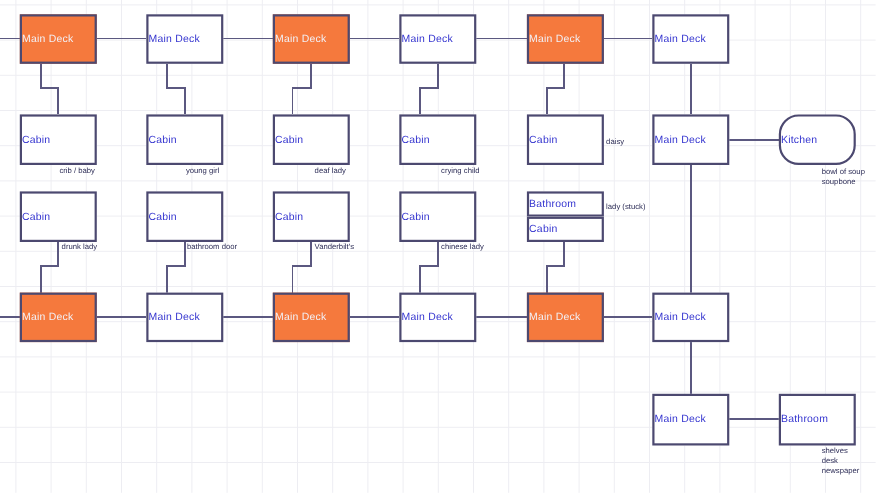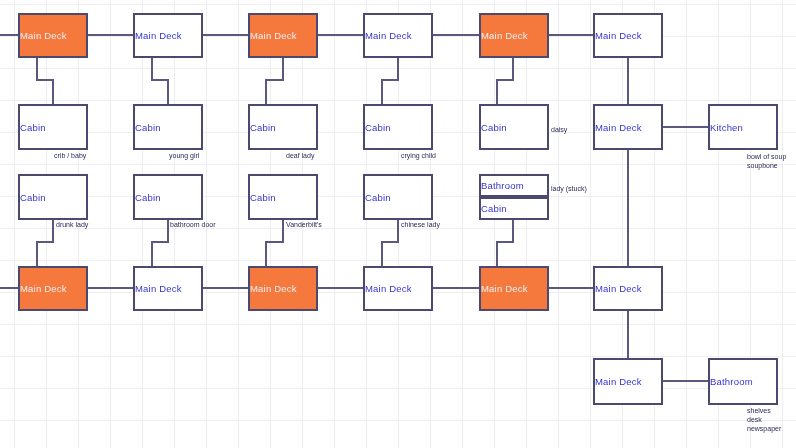--- a/index.html
+++ b/index.html
@@ -94,21 +94,21 @@
       </div>
       <div class="room" style="left: 363px; top: 104px; width: 70px; height: 46px;">
         <span>Cabin</span>
       </div>
       <div class="room" style="left: 479px; top: 104px; width: 70px; height: 46px;">
         <span>Cabin</span>
       </div>
       <div class="room" style="left: 593px; top: 104px; width: 70px; height: 46px;">
         <span>Main Deck</span>
       </div>
-      <div class="room" style="left: 708px; top: 104px; width: 70px; height: 46px;">
+      <div class="room" style="left: 708px; top: 104px; width: 70px; height: 46px; border-radius: 18px;">
         <span>Kitchen</span>
       </div>
       <div class="room" style="left: 18px; top: 174px; width: 70px; height: 46px;">
         <span>Cabin</span>
       </div>
       <div class="room" style="left: 133px; top: 174px; width: 70px; height: 46px;">
         <span>Cabin</span>
       </div>
       <div class="room" style="left: 248px; top: 174px; width: 70px; height: 46px;">
         <span>Cabin</span>

